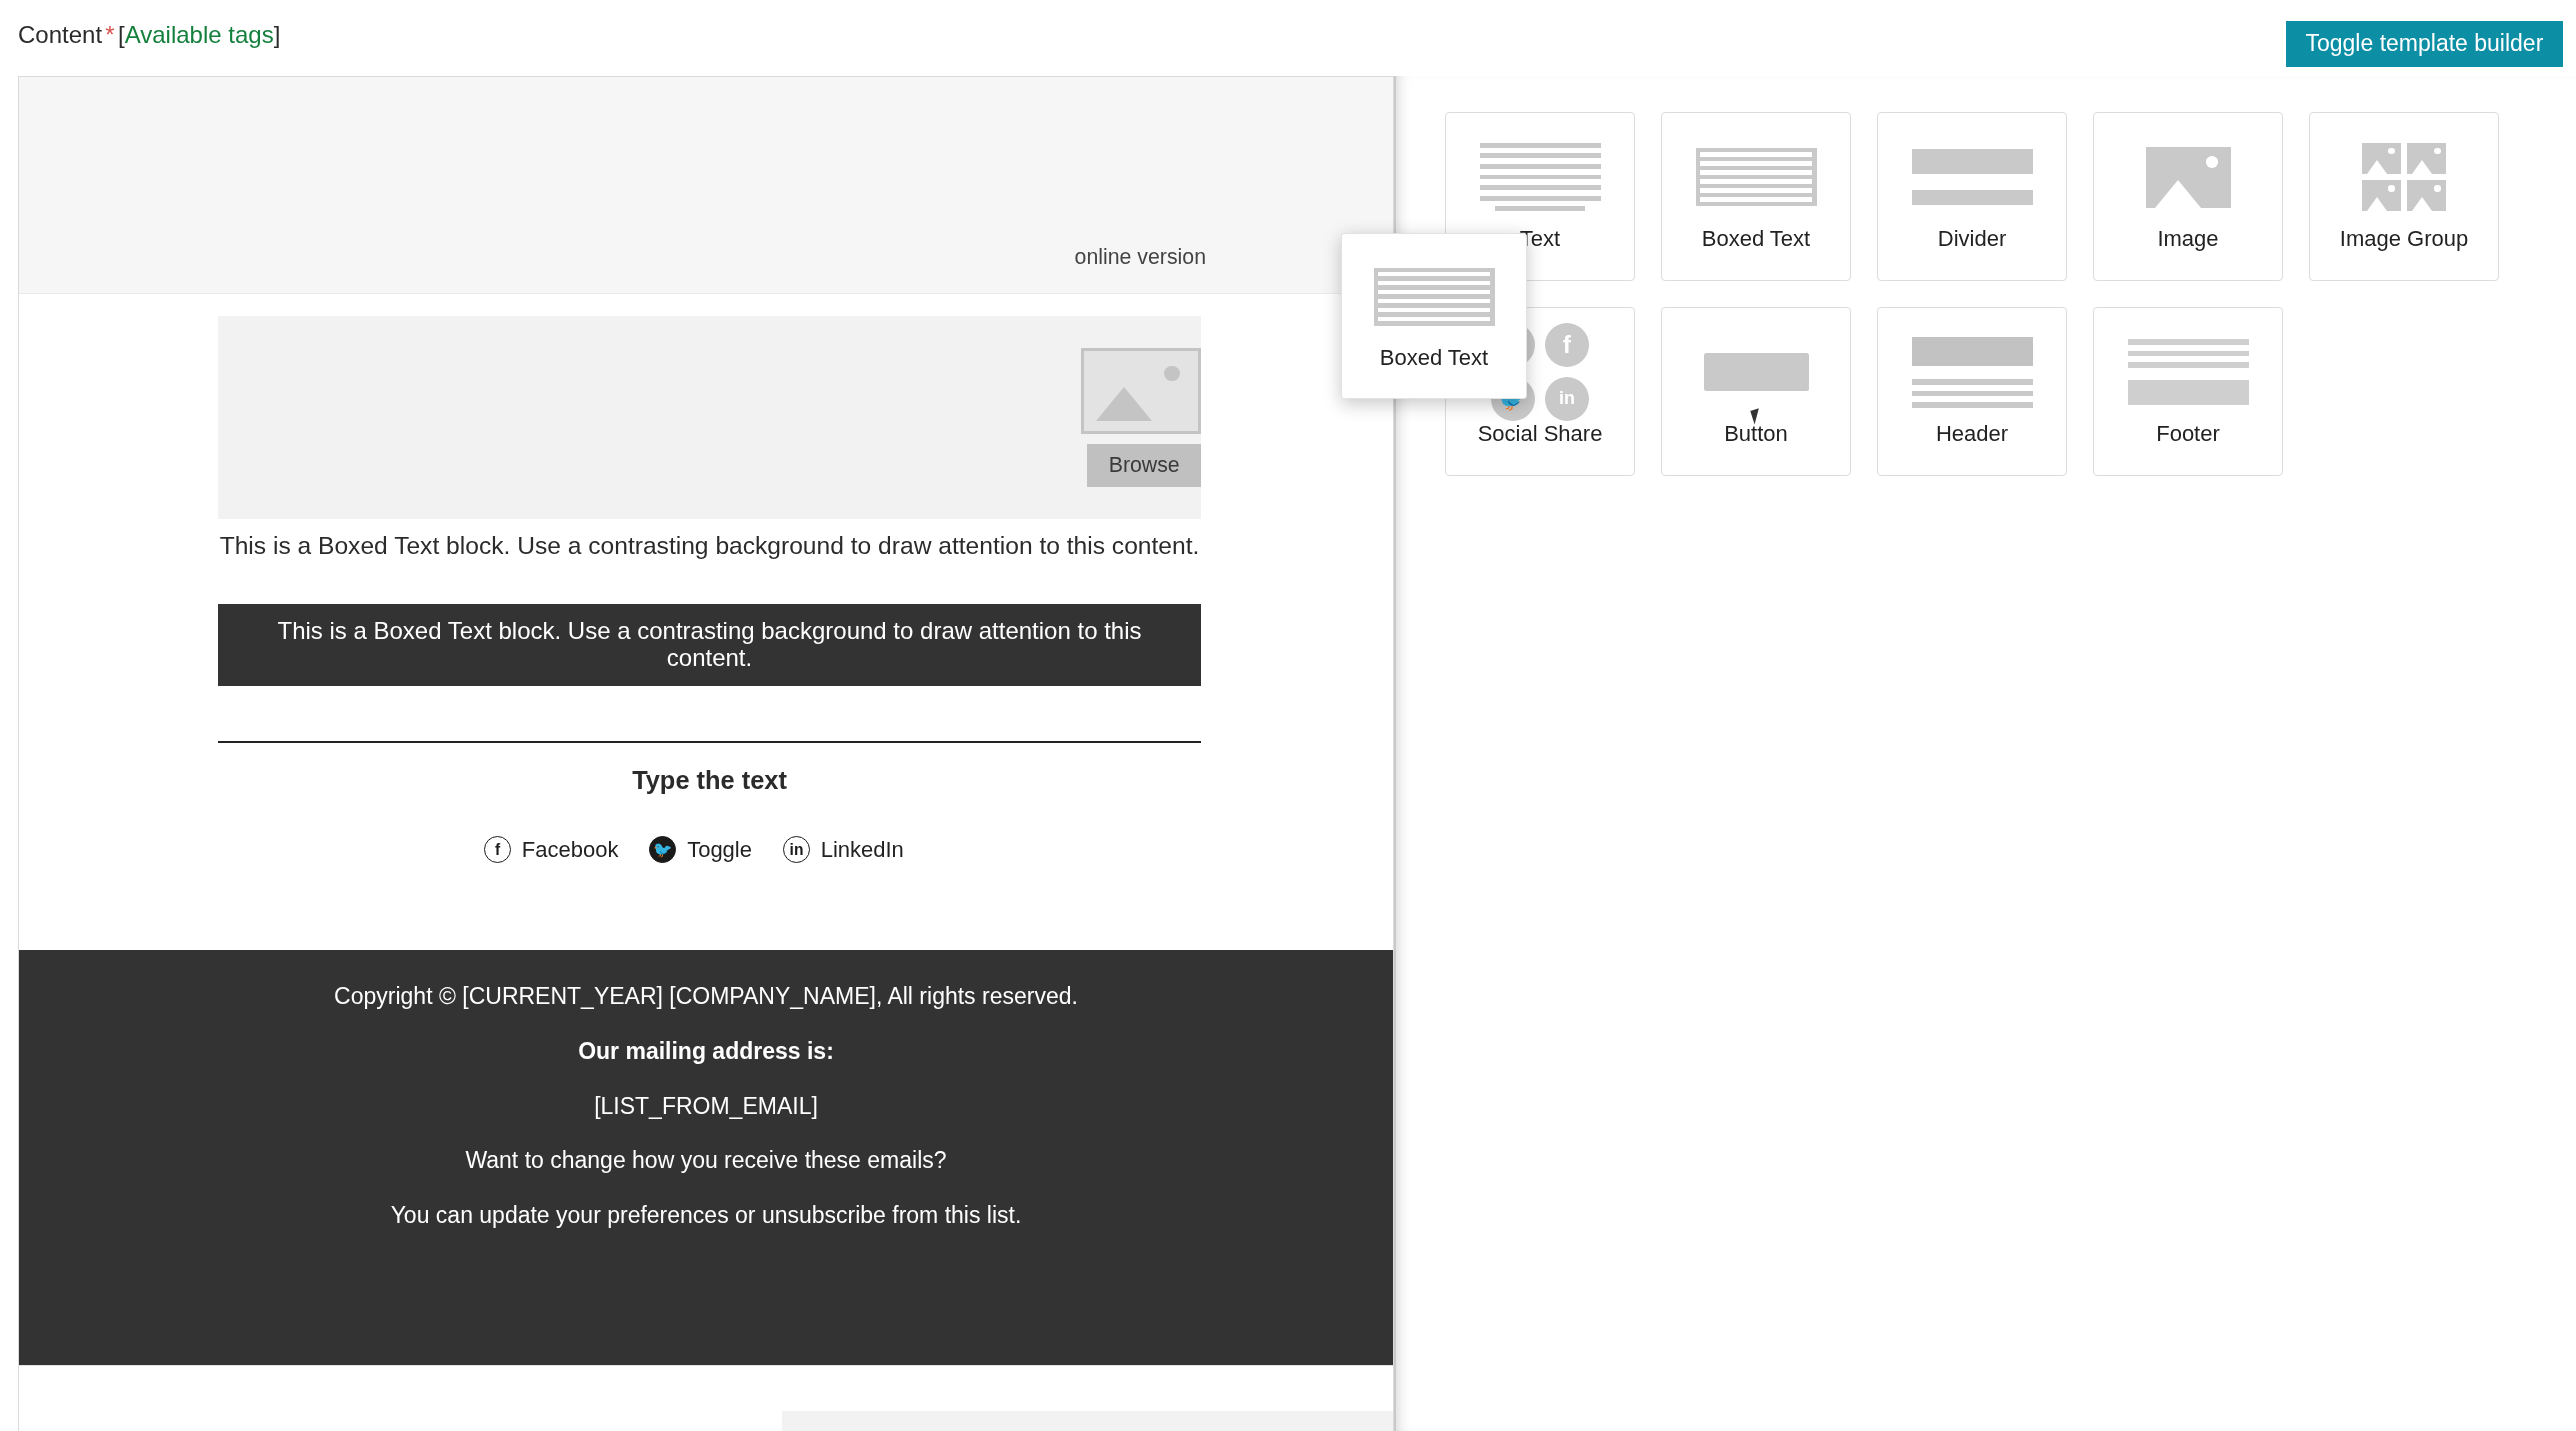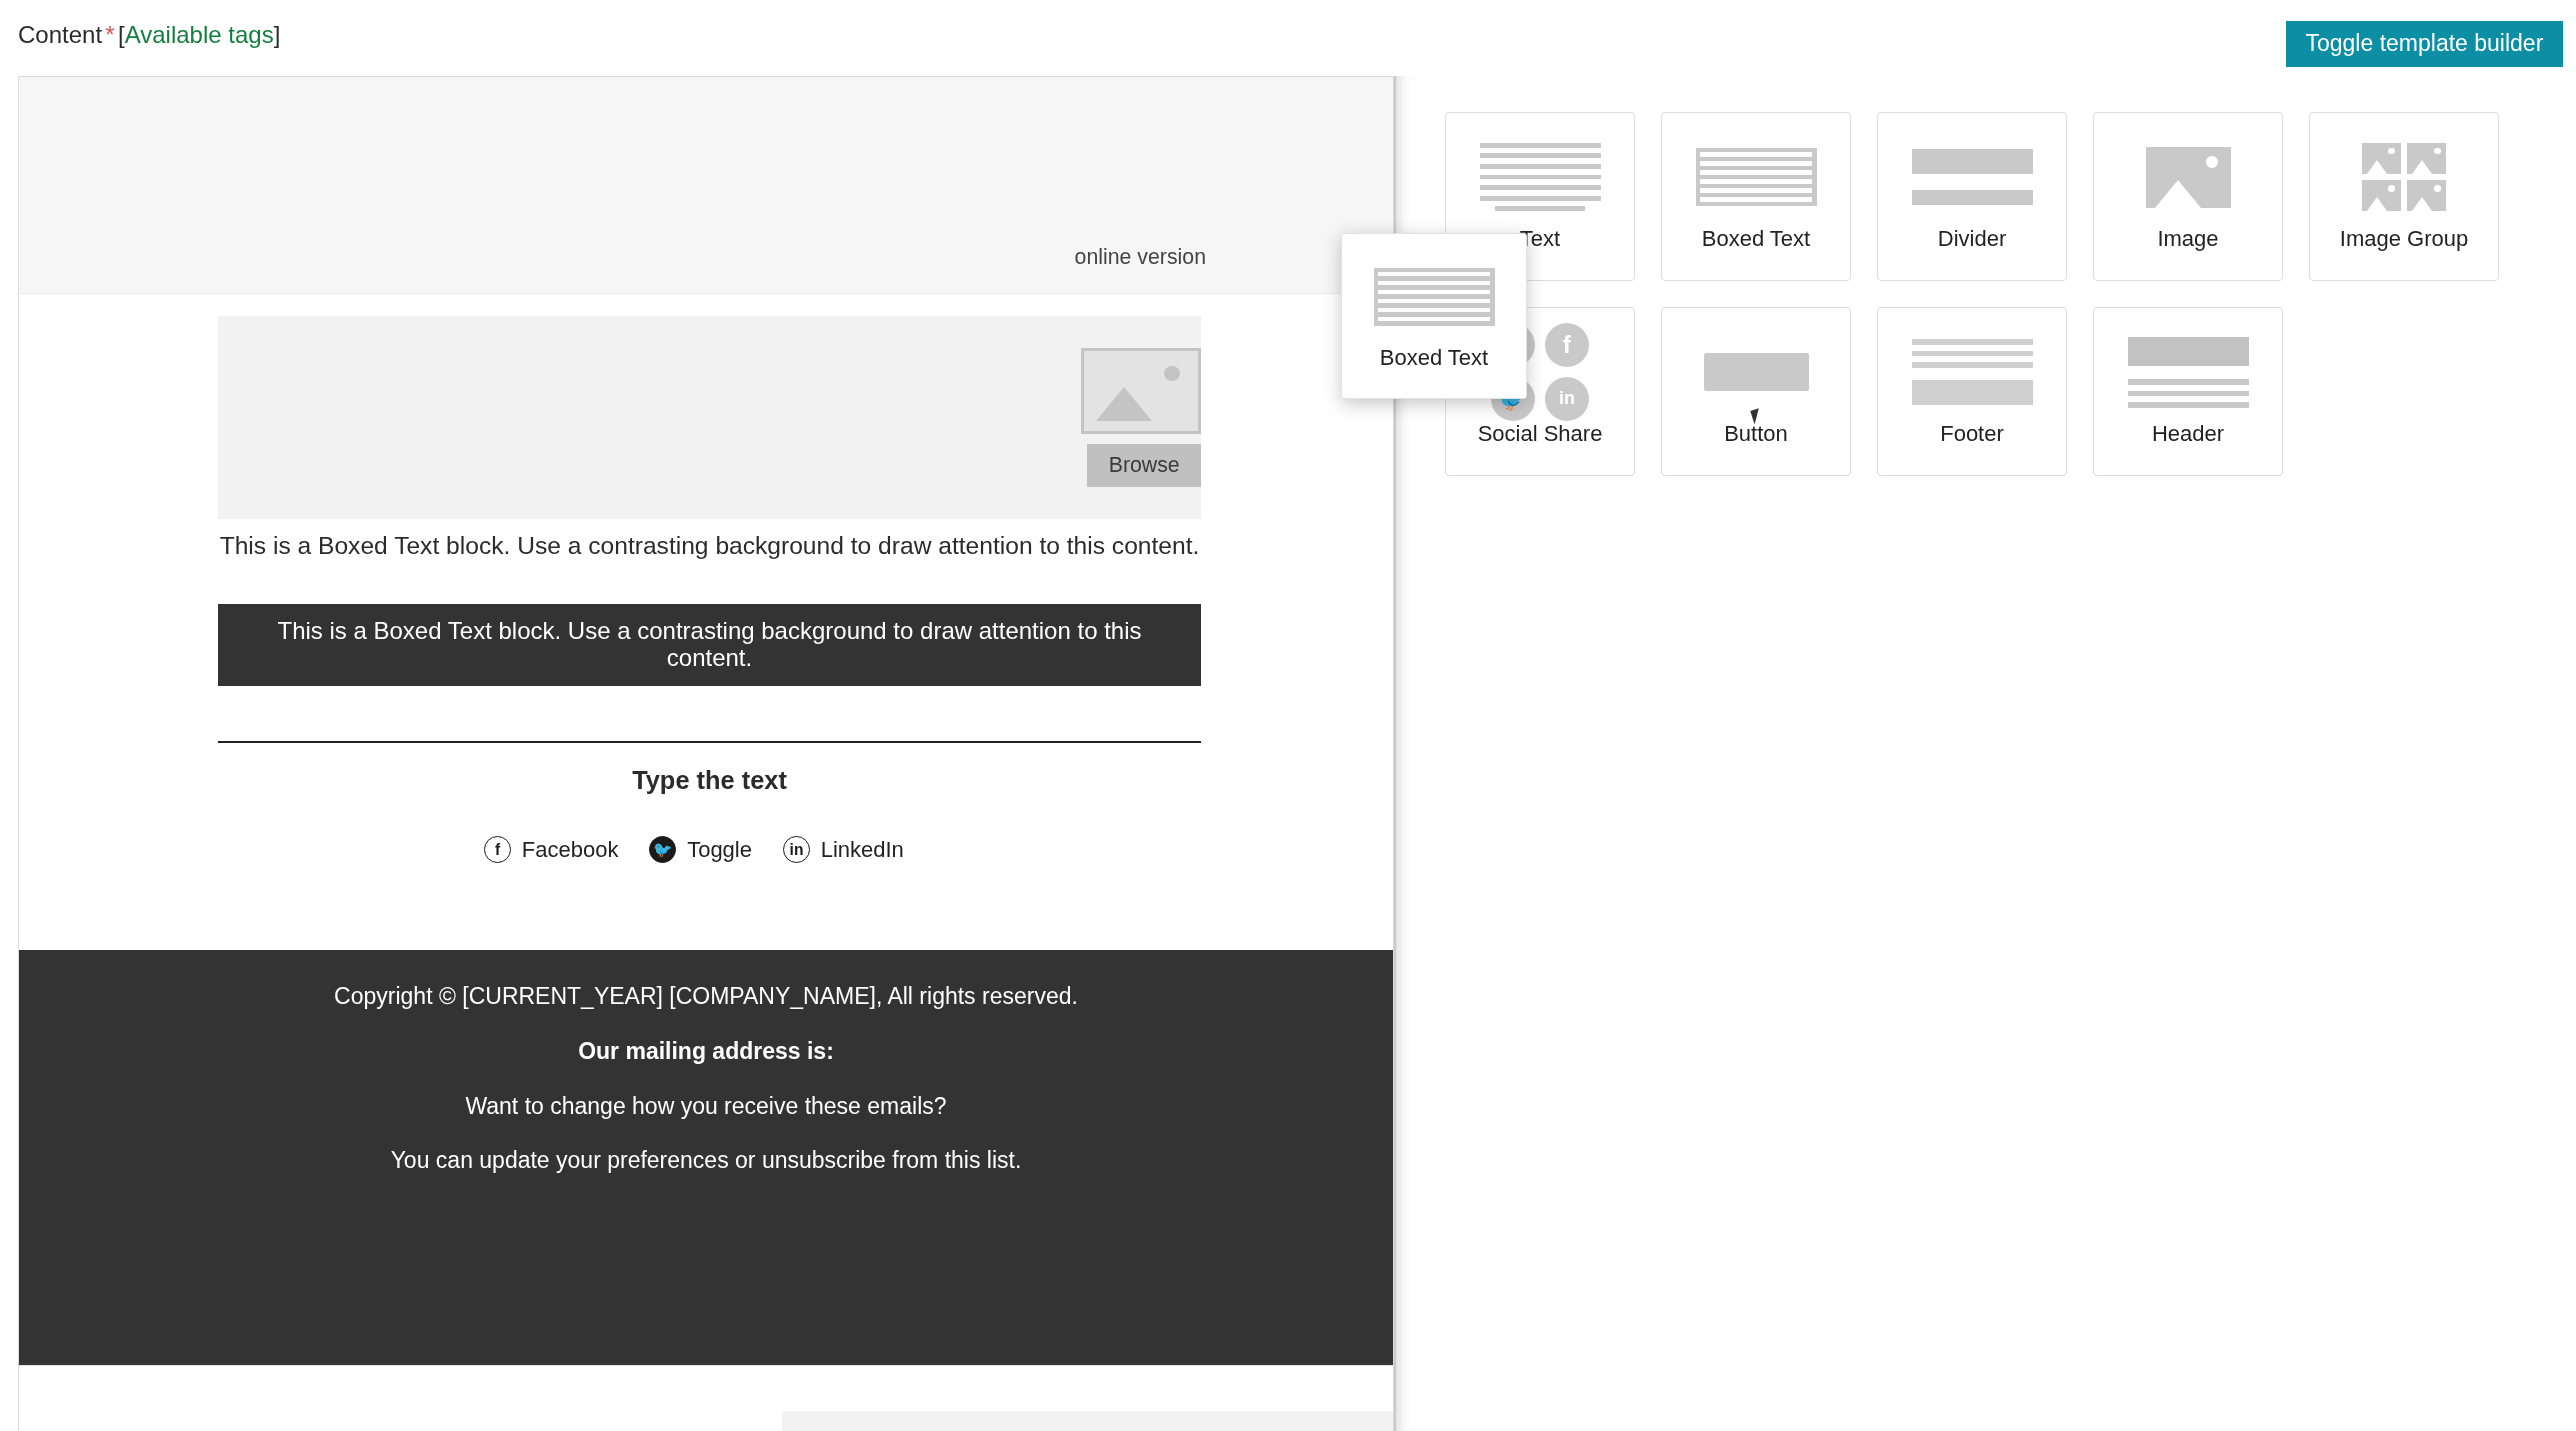--- a/index.html
+++ b/index.html
@@ -502,20 +502,21 @@
       <div class="social-item">
         <span class="social-circle">in</span>
         <span>LinkedIn</span>
       </div>
     </div>
   </div>
 
   <div class="email-footer">
     <p>Copyright © [CURRENT_YEAR] [COMPANY_NAME], All rights reserved.</p>
     <p class="bold">Our mailing address is:</p>
+    <p>[LIST_FROM_EMAIL]</p>
     <p>Want to change how you receive these emails?</p>
     <p>You can update your preferences or unsubscribe from this list.</p>
   </div>
 
   <div class="footer-bottom-strip">
     <div class="footer-inner-box"></div>
   </div>
 </div>
 
 <div class="pane-divider"></div>
@@ -592,37 +593,37 @@
 
     <div class="tile">
       <div class="tile-art art-button">
         <div class="btn-shape"></div>
       </div>
       <div class="cursor-arrow"></div>
       <div class="tile-label">Button</div>
     </div>
 
     <div class="tile">
-      <div class="tile-art art-footer">
-        <div class="ln"></div>
-          <div class="ln"></div>
-          <div class="ln"></div>
-        <div class="ln thick" style="height:24.6px;margin-top:6.6px"></div>
-      </div>
-      <div class="tile-label">Footer</div>
-    </div>
-
-    <div class="tile">
       <div class="tile-art art-header">
         <div class="hblk"></div>
         <div class="ln"></div>
           <div class="ln"></div>
           <div class="ln"></div>
       </div>
       <div class="tile-label">Header</div>
+    </div>
+
+    <div class="tile">
+      <div class="tile-art art-footer">
+        <div class="ln"></div>
+          <div class="ln"></div>
+          <div class="ln"></div>
+        <div class="ln thick" style="height:24.6px;margin-top:6.6px"></div>
+      </div>
+      <div class="tile-label">Footer</div>
     </div>
 
   </div>
 </div>
 
 <div class="drag-ghost">
   <div class="tile-art art-boxed">
     <div class="stack">
       <div class="ln"></div>
         <div class="ln"></div>

